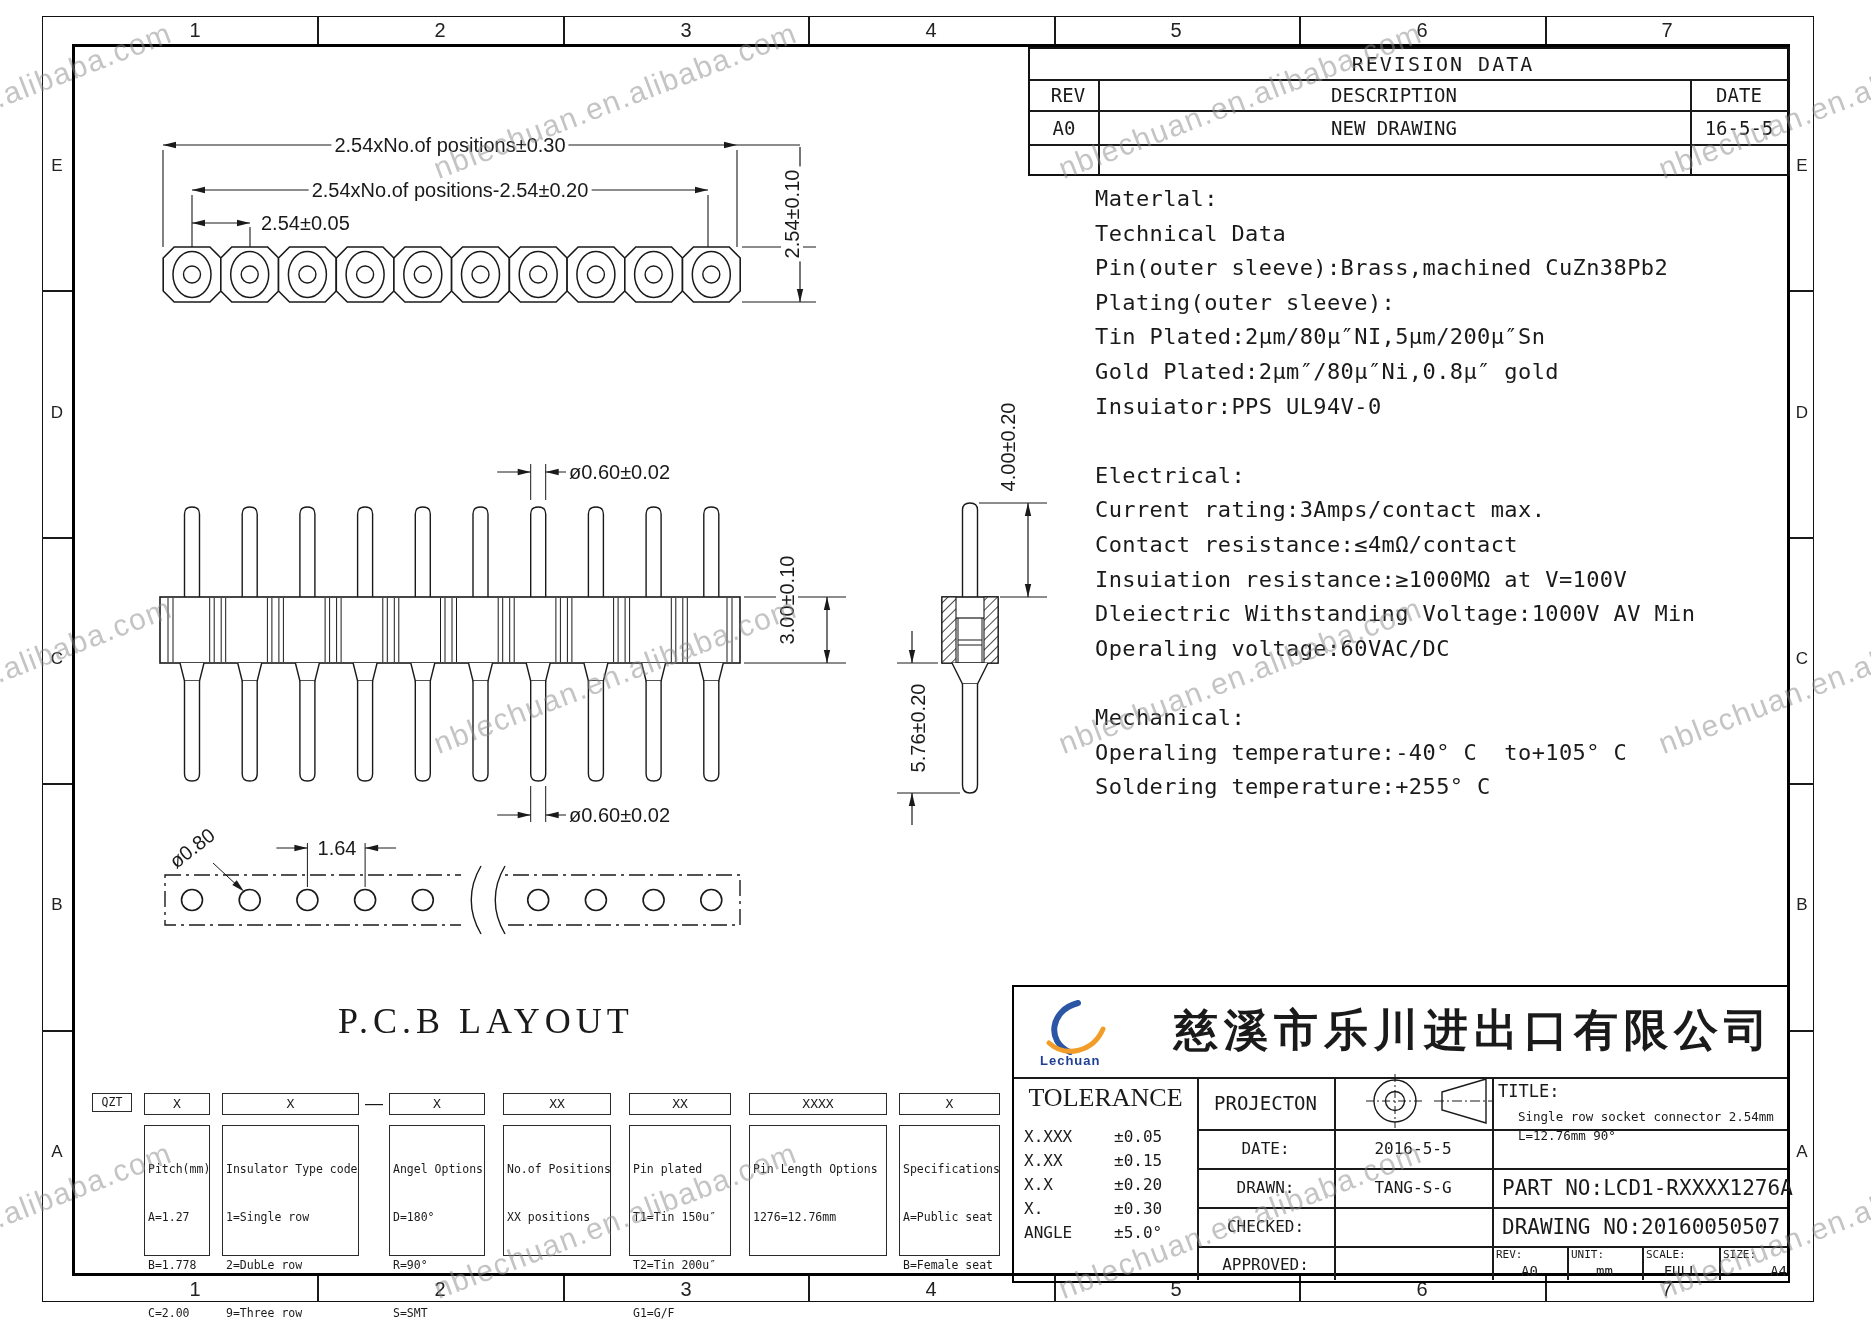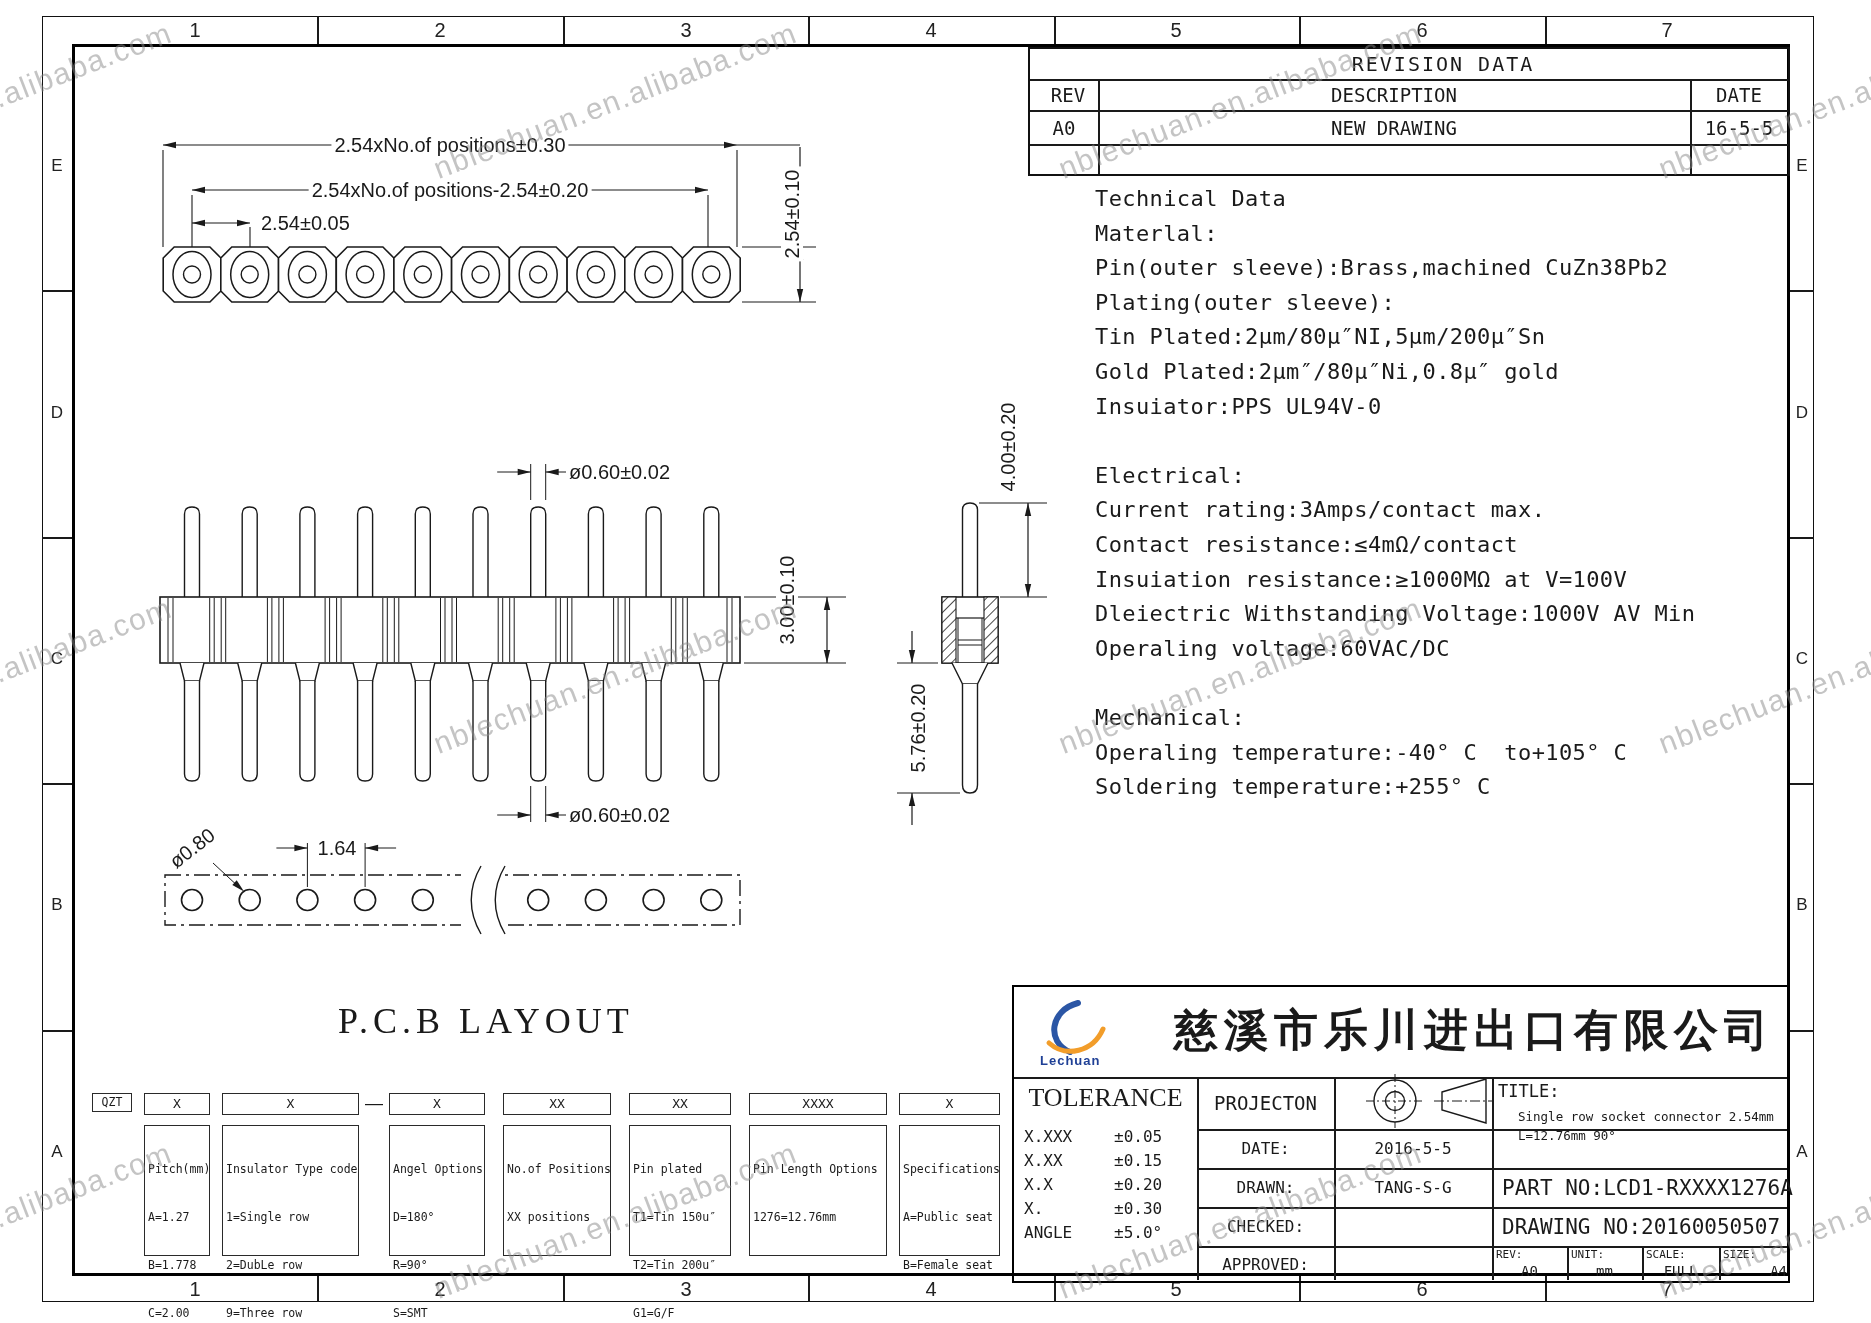--- a/index.html
+++ b/index.html
@@ -287,22 +287,22 @@
     <div class="rvcell mono" style="left:0;top:3px;width:758px;font-size:20px;letter-spacing:2px;margin-left:34px;">REVISION DATA</div>
     <div class="rvcell mono" style="left:0;top:35px;width:76px;">REV</div>
     <div class="rvcell mono" style="left:68px;top:35px;width:592px;">DESCRIPTION</div>
     <div class="rvcell mono" style="left:660px;top:35px;width:98px;">DATE</div>
     <div class="rvcell mono" style="left:0;top:68px;width:68px;">A0</div>
     <div class="rvcell mono" style="left:68px;top:68px;width:592px;">NEW DRAWING</div>
     <div class="rvcell mono" style="left:660px;top:68px;width:98px;">16-5-5</div>
   </div>
 
   <div class="abs mono" style="left:1095px;top:186px;width:700px;z-index:2;">
+    <div class="tl">Materlal:</div>
     <div class="tl">Technical Data</div>
-    <div class="tl">Materlal:</div>
     <div class="tl">Pin(outer sleeve):Brass,machined CuZn38Pb2</div>
     <div class="tl">Plating(outer sleeve):</div>
     <div class="tl">Tin Plated:2μm/80μ″NI,5μm/200μ″Sn</div>
     <div class="tl">Gold Plated:2μm″/80μ″Ni,0.8μ″ gold</div>
     <div class="tl">Insuiator:PPS UL94V-0</div>
     <div class="tl"></div>
     <div class="tl">Electrical:</div>
     <div class="tl">Current rating:3Amps/contact max.</div>
     <div class="tl">Contact resistance:≤4mΩ/contact</div>
     <div class="tl">Insuiation resistance:≥1000MΩ at V=100V</div>

